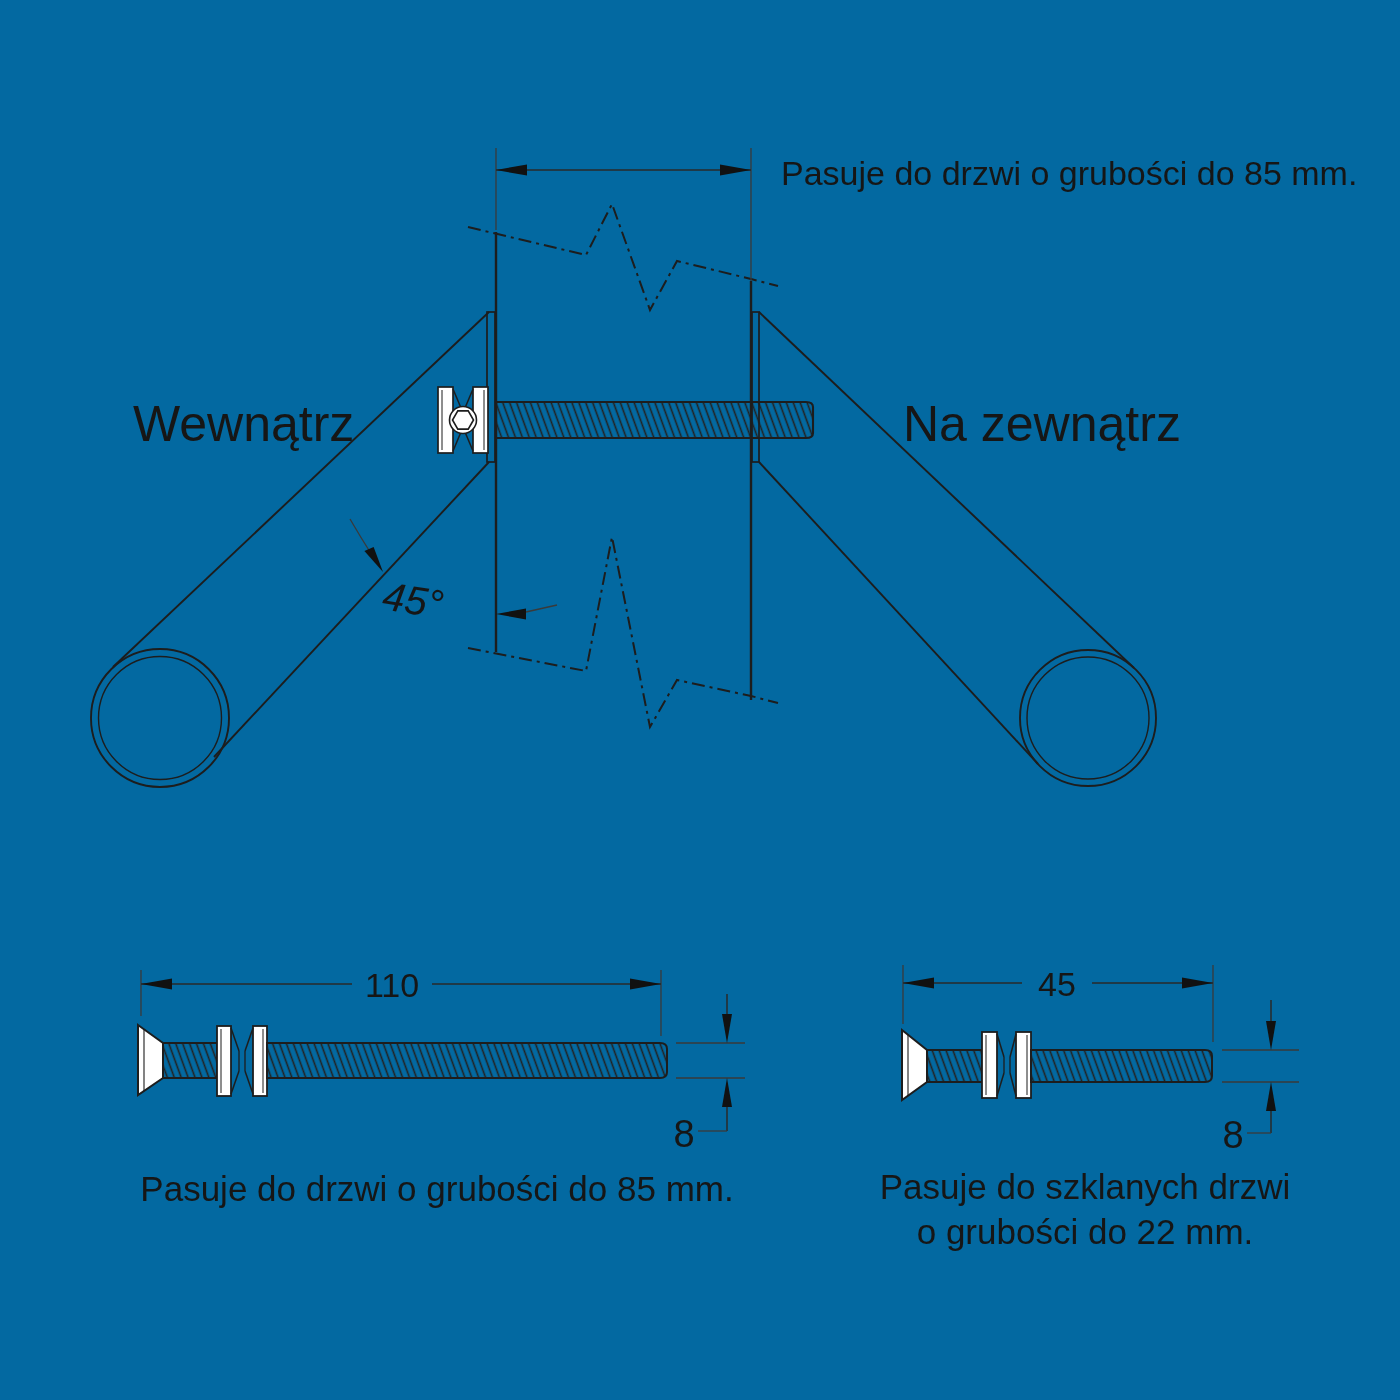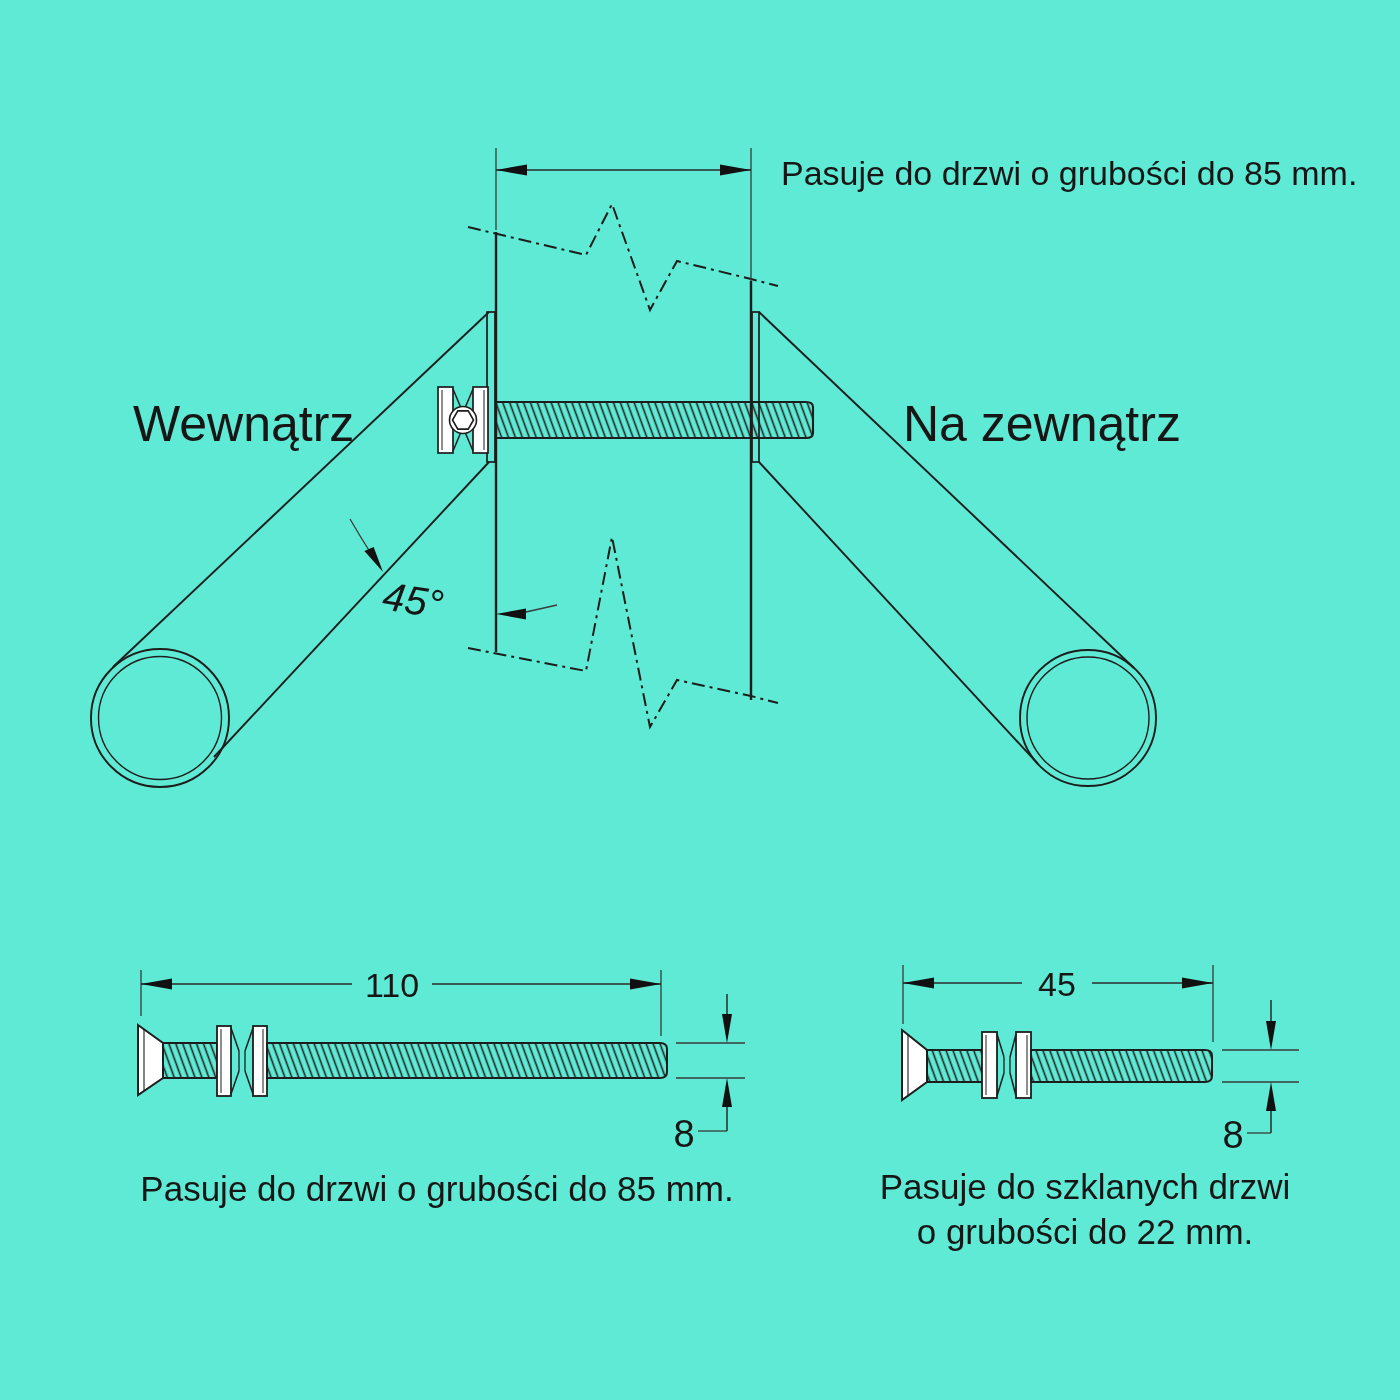--- a/index.html
+++ b/index.html
@@ -1,17 +1,17 @@
 <!DOCTYPE html>
 <html><head>
 <meta charset="utf-8">
 <style>
   html,body{margin:0;padding:0;background:#ffffff;}
   .frame{
-    position:relative;width:1400px;height:1400px;background:#5eead4;
+    position:relative;width:1400px;height:1400px;background:#0369a1;
     font-family:"Liberation Sans", sans-serif;overflow:hidden;
   }
   svg{position:absolute;left:0;top:0;}
   .outline{stroke:#1d1d1d;fill:none;}
   .thick{stroke-width:2.4;}
   .med{stroke-width:1.9;}
   .thin{stroke:#3a3a3a;stroke-width:1.3;fill:none;}
   .dimline{stroke:#2a2a2a;stroke-width:1.5;fill:none;}
   .breakline{stroke:#1d1d1d;stroke-width:2;fill:none;stroke-dasharray:13 5 3 5;}
   .arrow{fill:#111;stroke:none;}

